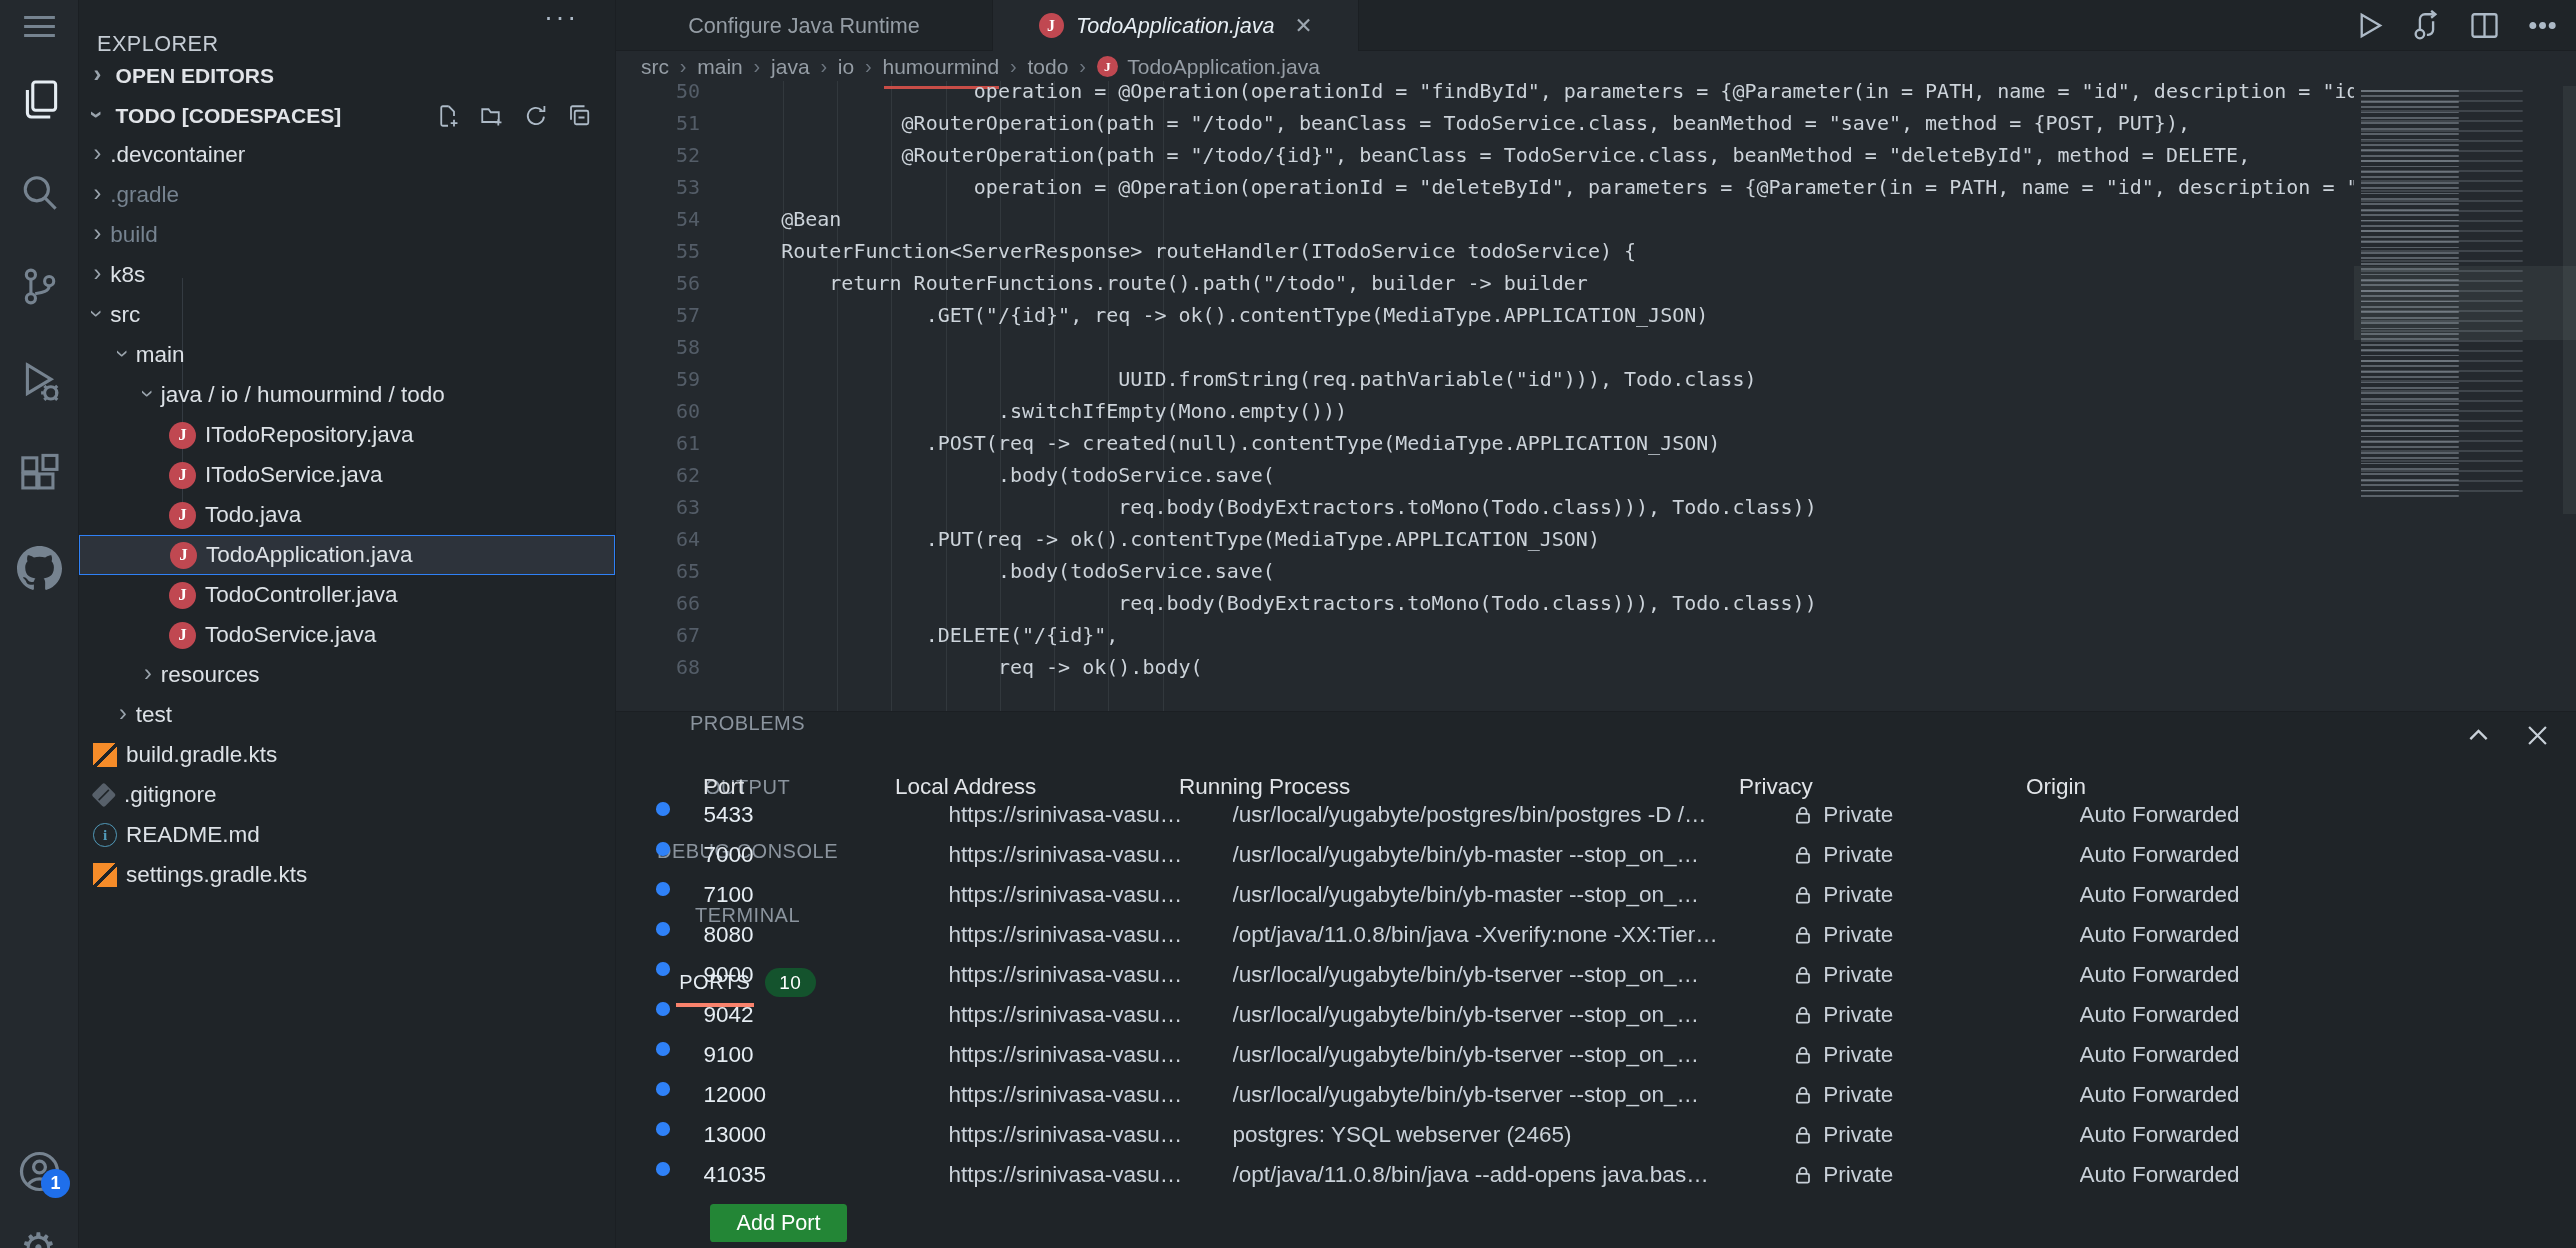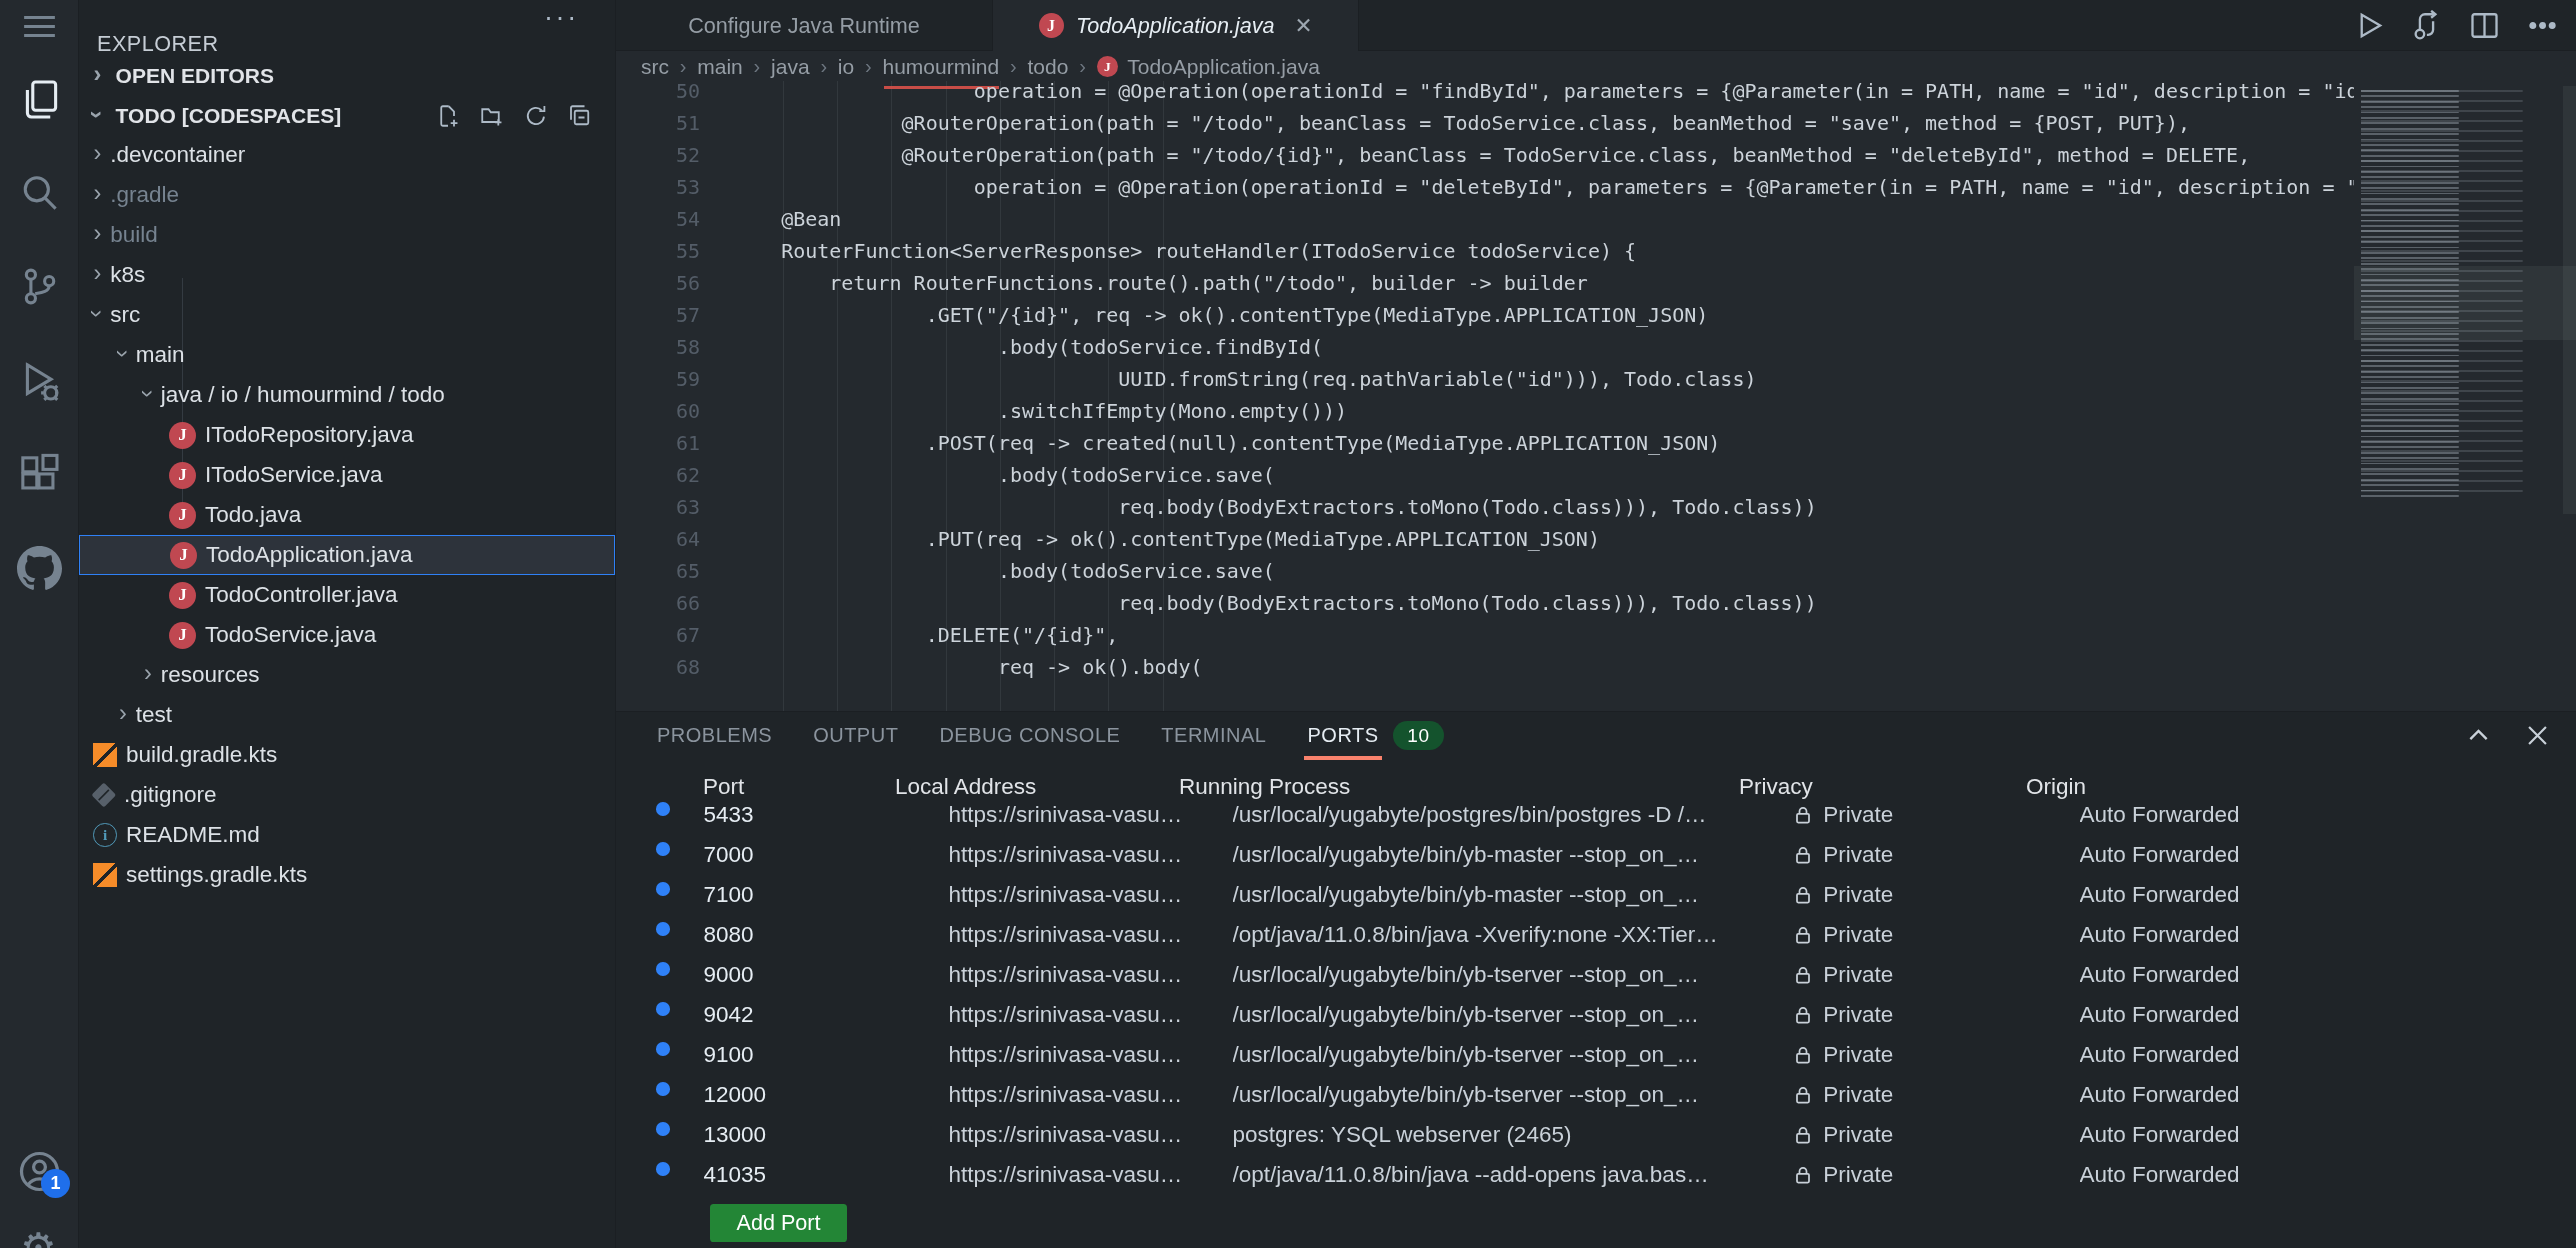--- a/index.html
+++ b/index.html
@@ -72,21 +72,21 @@
   .mm-text { position:absolute; left:7.2px; top:9px; width:188px; height:408px;
     background-image:
       repeating-linear-gradient(to bottom, rgba(205,217,229,0.32) 0 1.8px, rgba(0,0,0,0) 1.8px 5.4px),
       repeating-linear-gradient(to bottom, rgba(205,217,229,0.16) 0 1.8px, rgba(0,0,0,0) 1.8px 10px);
     background-size:52% 100%, 86% 100%; background-repeat:no-repeat; }
   .mm-slider { position:absolute; left:0; top:185px; width:222px; height:74px; background:rgba(201,209,217,0.07); }
   .vstrip { position:absolute; left:209px; top:5.4px; width:12.6px; height:428px; background:rgba(201,209,217,0.07); }
 
   
   .panel { position:absolute; left:616px; top:711px; width:1960px; height:538px; background:#1f2428; border-top:0.9px solid #1b1f23; }
-  .ptabs { position:absolute; left:41px; top:0; height:47px; display:flex; align-items:center; gap:41px; }
+  .ptabs { position:absolute; left:41px; top:0; height:47px; display:flex; align-items:center; gap:41px;flex-direction:column; }
   .ptab { font-size:20px; letter-spacing:0.5px; color:#8b949e; cursor:pointer; display:flex; align-items:center; }
   .ptab.active { color:#e6edf3; }
   .ptab.active .lbl { position:relative; }
   .ptab.active .lbl::after { content:""; position:absolute; left:-3.6px; right:-3.6px; bottom:-12.6px; height:3.6px; background:#f9826c; }
   .pbadge { margin-left:14.4px; min-width:51px; height:29px; border-radius:14.4px; background:#14532d; color:#fff; font-size:19px; display:flex; align-items:center; justify-content:center; }
   .pactions { position:absolute; right:25px; top:0; height:47px; display:flex; align-items:center; gap:31px; }
   .pactions svg { stroke:#c9d1d9; fill:none; stroke-width:1.3; cursor:pointer; }
 
   .ports-head { position:absolute; left:0; top:47px; width:100%; height:41px; display:flex; align-items:flex-end; font-weight:400; font-size:22.5px; color:#e1e4e8; }
   .ports-rows { position:absolute; left:0; top:90px; width:100%; }
@@ -347,21 +347,21 @@
 
     <div class="code">
       <div class="cl"><span class="ln">50</span><span class="ct">                    operation = @Operation(operationId = "findById", parameters = {@Parameter(in = PATH, name = "id", description = "id")}) }),</span></div>
       <div class="cl"><span class="ln">51</span><span class="ct">              @RouterOperation(path = "/todo", beanClass = TodoService.class, beanMethod = "save", method = {POST, PUT}),</span></div>
       <div class="cl"><span class="ln">52</span><span class="ct">              @RouterOperation(path = "/todo/{id}", beanClass = TodoService.class, beanMethod = "deleteById", method = DELETE,</span></div>
       <div class="cl"><span class="ln">53</span><span class="ct">                    operation = @Operation(operationId = "deleteById", parameters = {@Parameter(in = PATH, name = "id", description = "id")}) })</span></div>
       <div class="cl"><span class="ln">54</span><span class="ct">    @Bean</span></div>
       <div class="cl"><span class="ln">55</span><span class="ct">    RouterFunction&lt;ServerResponse&gt; routeHandler(ITodoService todoService) {</span></div>
       <div class="cl"><span class="ln">56</span><span class="ct">        return RouterFunctions.route().path("/todo", builder -&gt; builder</span></div>
       <div class="cl"><span class="ln">57</span><span class="ct">                .GET("/{id}", req -&gt; ok().contentType(MediaType.APPLICATION_JSON)</span></div>
-      <div class="cl"><span class="ln">58</span><span class="ct">                      .body(todoService.findById(</span></div>
+      <div class="cl"><span class="ln">58</span></div>
       <div class="cl"><span class="ln">59</span><span class="ct">                                UUID.fromString(req.pathVariable("id"))), Todo.class)</span></div>
       <div class="cl"><span class="ln">60</span><span class="ct">                      .switchIfEmpty(Mono.empty()))</span></div>
       <div class="cl"><span class="ln">61</span><span class="ct">                .POST(req -&gt; created(null).contentType(MediaType.APPLICATION_JSON)</span></div>
       <div class="cl"><span class="ln">62</span><span class="ct">                      .body(todoService.save(</span></div>
       <div class="cl"><span class="ln">63</span><span class="ct">                                req.body(BodyExtractors.toMono(Todo.class))), Todo.class))</span></div>
       <div class="cl"><span class="ln">64</span><span class="ct">                .PUT(req -&gt; ok().contentType(MediaType.APPLICATION_JSON)</span></div>
       <div class="cl"><span class="ln">65</span><span class="ct">                      .body(todoService.save(</span></div>
       <div class="cl"><span class="ln">66</span><span class="ct">                                req.body(BodyExtractors.toMono(Todo.class))), Todo.class))</span></div>
       <div class="cl"><span class="ln">67</span><span class="ct">                .DELETE("/{id}",</span></div>
       <div class="cl"><span class="ln">68</span><span class="ct">                      req -&gt; ok().body(</span></div>

